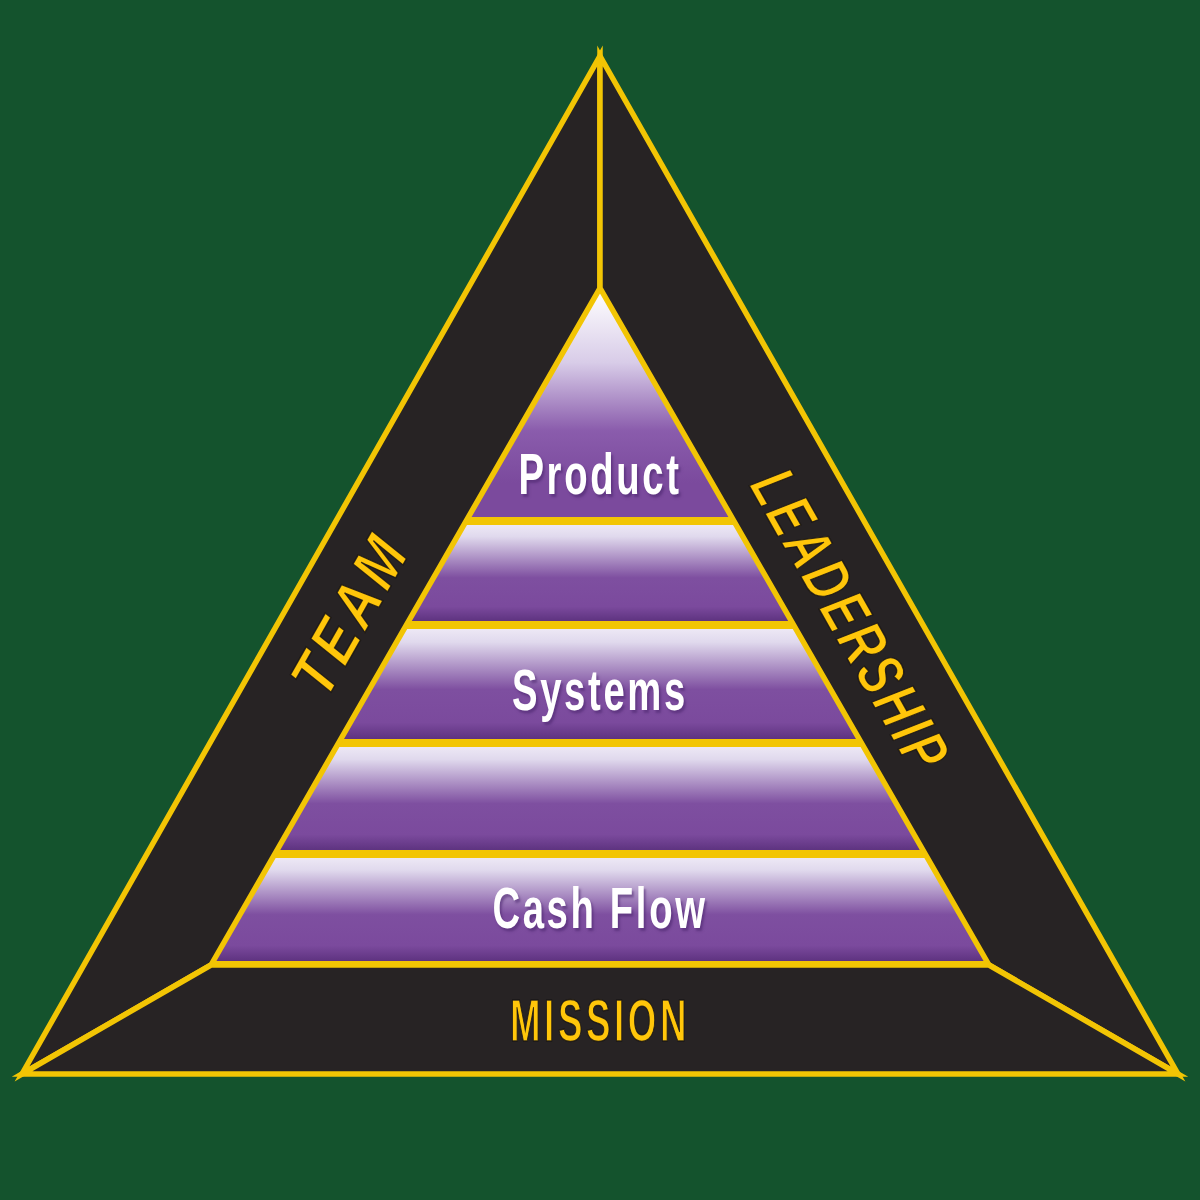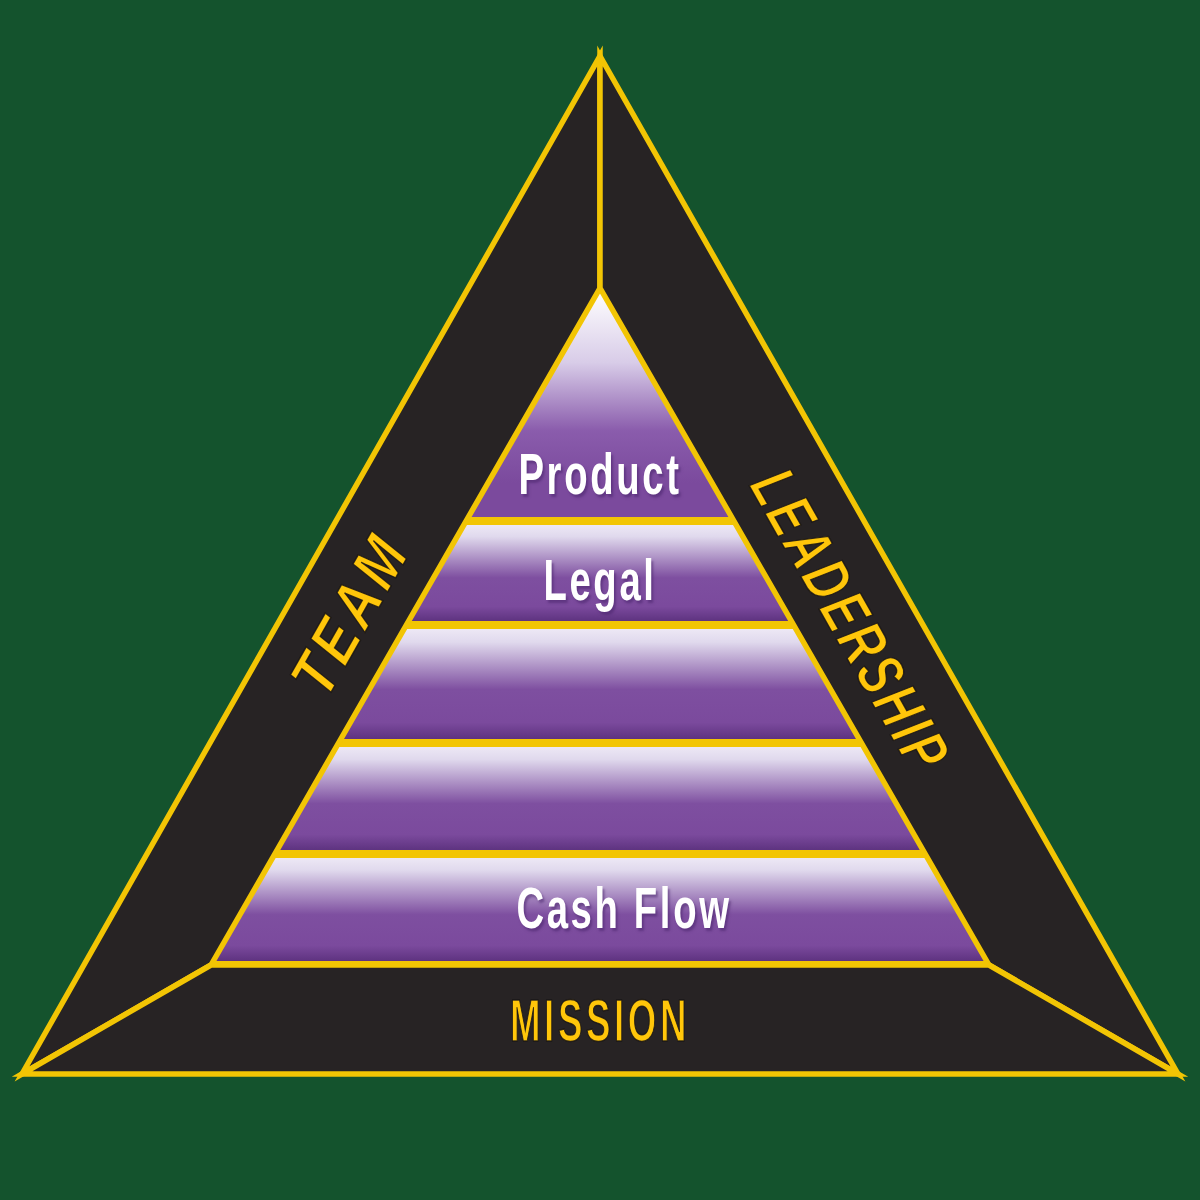--- a/index.html
+++ b/index.html
@@ -96,24 +96,24 @@
     <polygon points="269,858 931,858 990,961 210,961" fill="url(#gLayer)"></polygon>
 
     <polygon points="600,56 600,288 211,965 22,1074" stroke-width="5.5" stroke-linejoin="miter" fill="#272324" stroke="#F2C504"></polygon>
     <polygon points="600,56 1178,1074 989,965 600,288" stroke-width="5.5" stroke-linejoin="miter" fill="#272324" stroke="#F2C504"></polygon>
     <polygon points="22,1074 211,965 989,965 1178,1074" stroke-width="5.5" stroke-linejoin="miter" fill="#272324" stroke="#F2C504"></polygon>
   </svg>
 
   <div class="label layer-label" style="left:600px; top:473px;">
     <span>Product</span>
   </div>
-  <div class="label layer-label" style="left:600px; top:579px;">
-    <span>Legal</span>
+  <div class="label layer-label" style="left:600px; top:689px;">
+    <span>Systems</span>
   </div>
-  <div class="label layer-label" style="left:624px; top:907px;">
+  <div class="label layer-label" style="left:600px; top:907px;">
     <span>Cash Flow</span>
   </div>
 
   <div class="label frame-label frame-label--team" style="left:350px; top:614px;">
     <span>TEAM</span>
   </div>
   <div class="label frame-label frame-label--leadership" style="left:851px; top:621px;">
     <span>LEADERSHIP</span>
   </div>
   <div class="label frame-label frame-label--mission" style="left:600px; top:1020px;">

